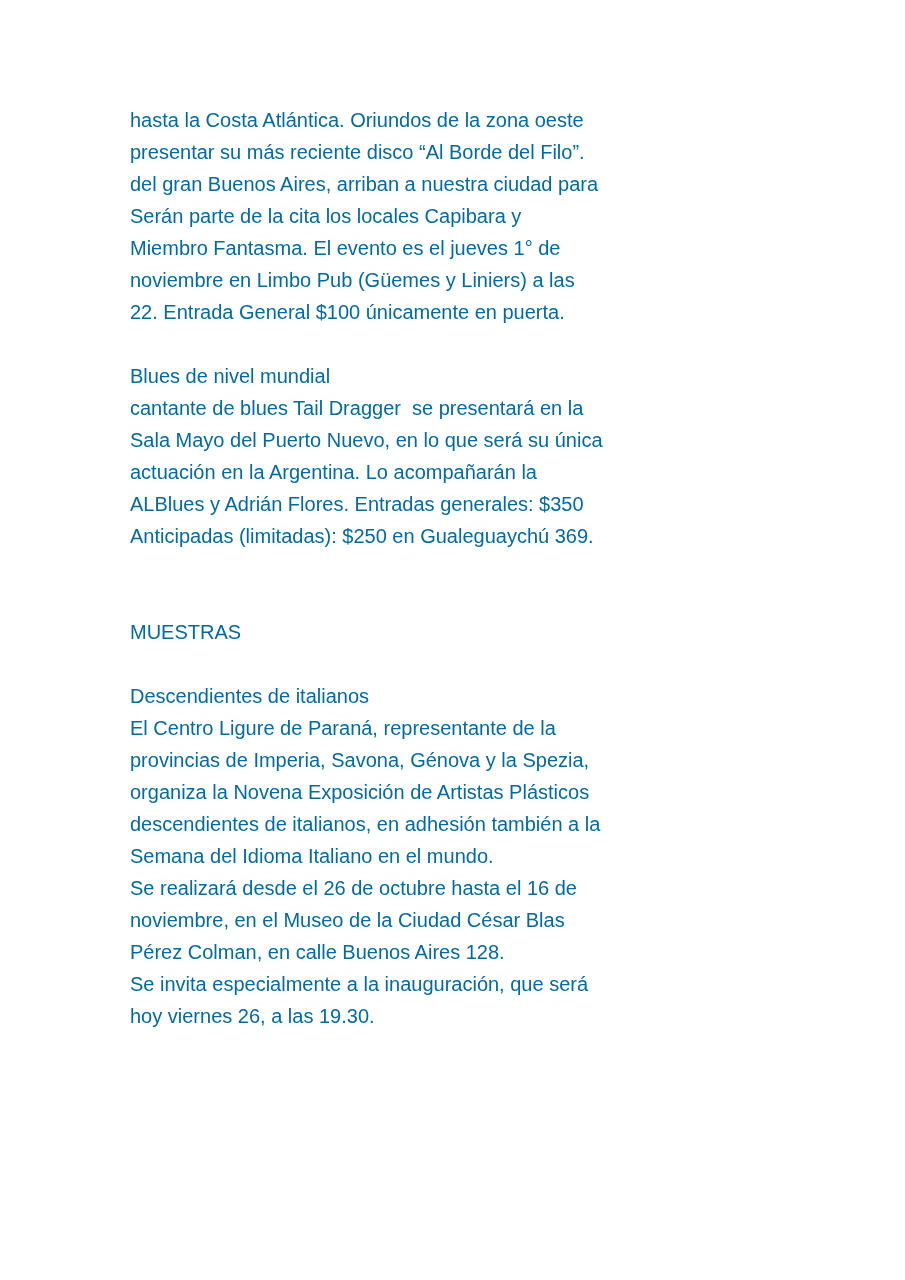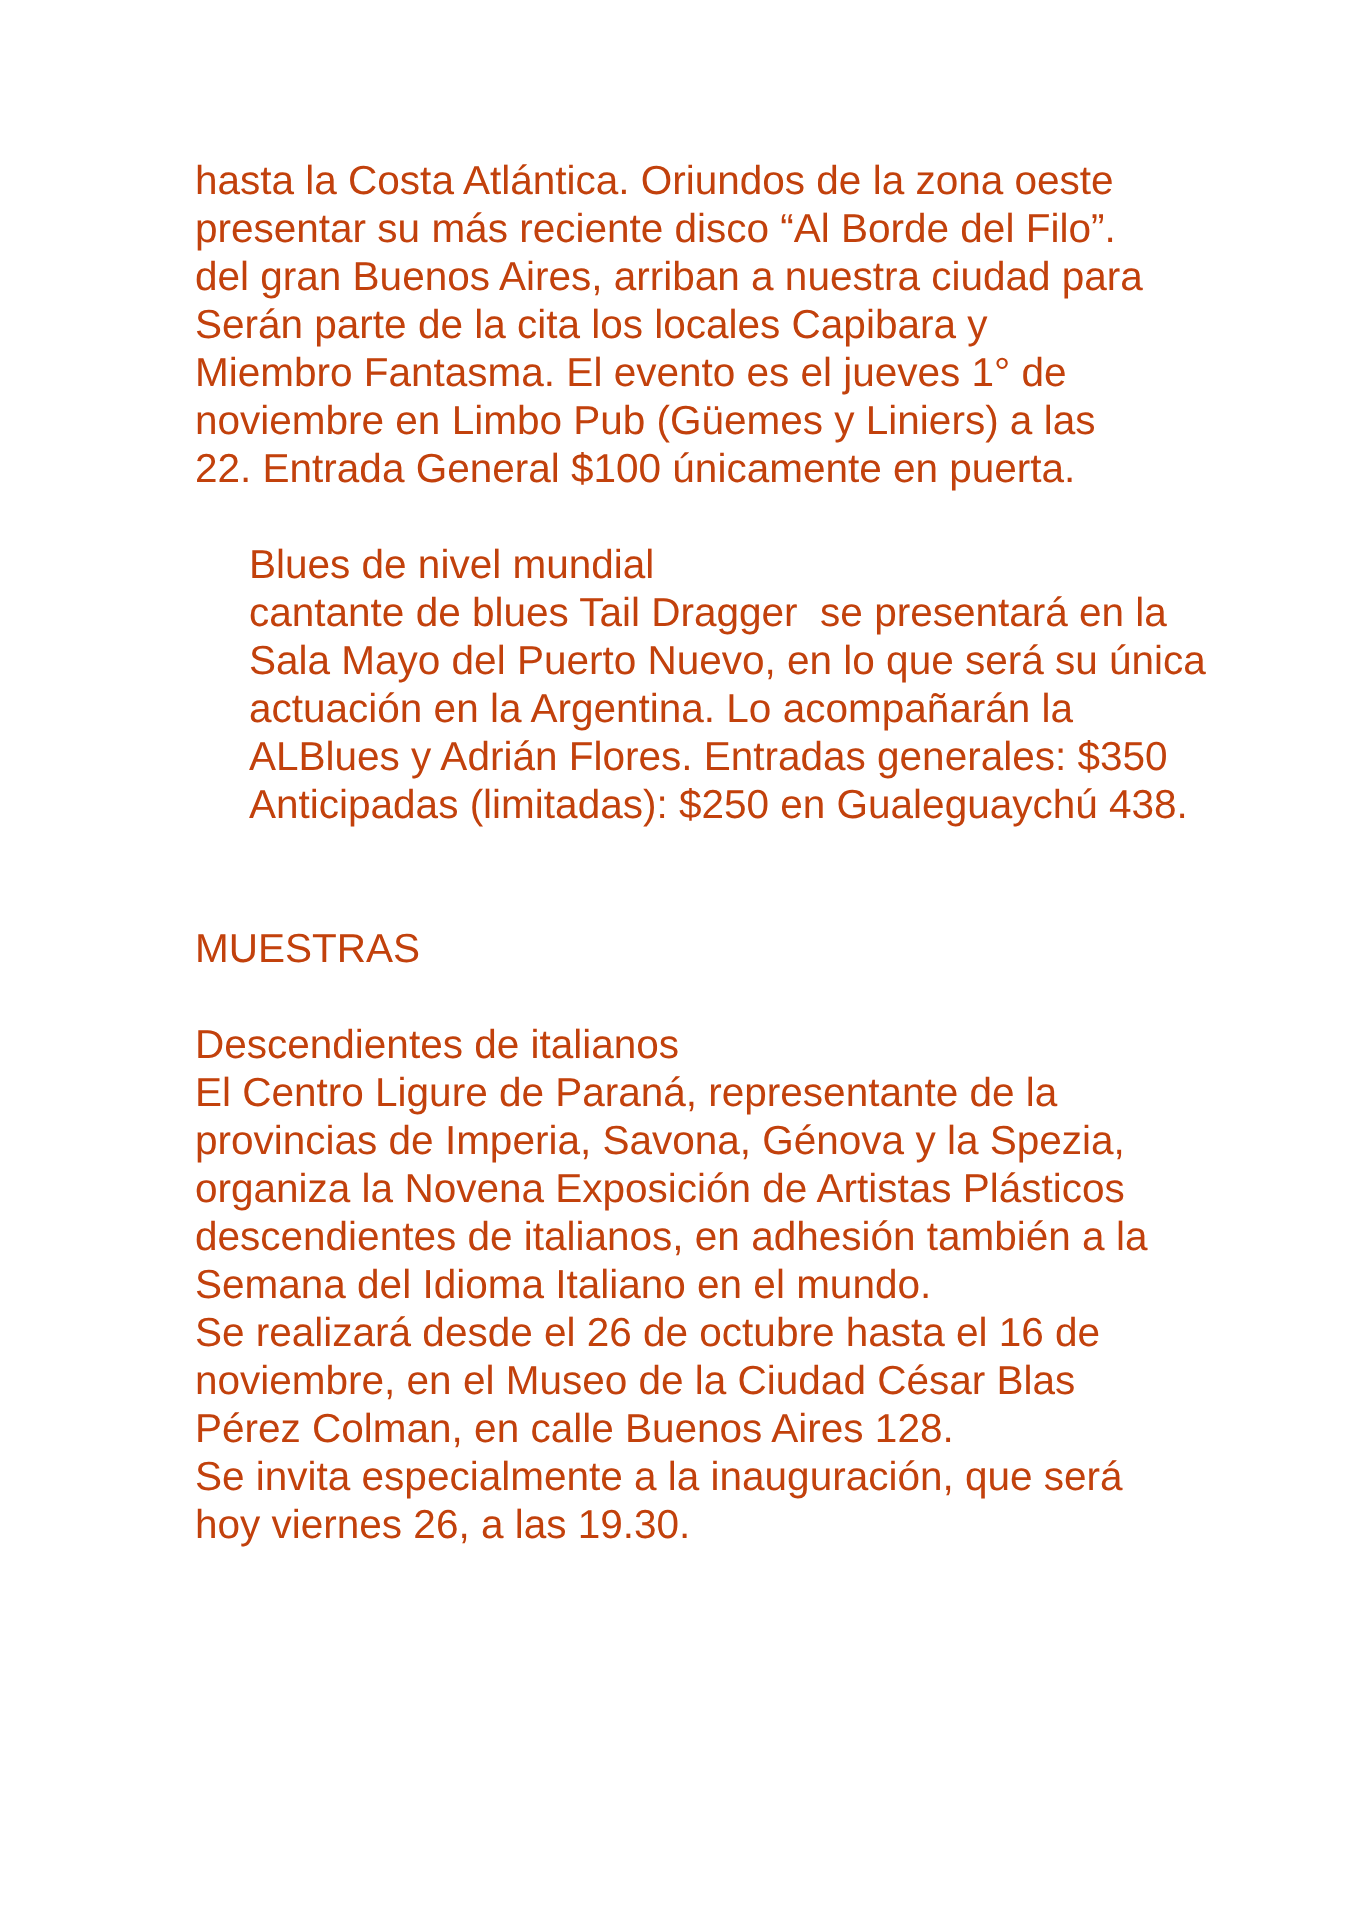--- a/index.html
+++ b/index.html
@@ -12,23 +12,23 @@
     height: 1280px;
     background: #ffffff;
     overflow: hidden;
   }
   .page {
     box-sizing: border-box;
     width: 905px;
     height: 1269px;
     padding: 104px 85px 0 130px;
     font-family: "Liberation Sans", sans-serif;
-    font-size: 27px;
+    font-size: 20px;
     line-height: 32px;
-    color: #c2410c;
+    color: #0369a1;
     letter-spacing: 0;
   }
   .block {
     margin: 0;
   }
   .line {
     white-space: pre;
   }
 </style>
 </head>
@@ -37,27 +37,27 @@
 <main class="page">
     <div class="block" style="margin-bottom: 32px;">
       <div class="line">hasta la Costa Atlántica. Oriundos de la zona oeste</div>
       <div class="line">presentar su más reciente disco “Al Borde del Filo”.</div>
       <div class="line">del gran Buenos Aires, arriban a nuestra ciudad para</div>
       <div class="line">Serán parte de la cita los locales Capibara y</div>
       <div class="line">Miembro Fantasma. El evento es el jueves 1° de</div>
       <div class="line">noviembre en Limbo Pub (Güemes y Liniers) a las</div>
       <div class="line">22. Entrada General $100 únicamente en puerta.</div>
     </div>
-    <div class="block" style="margin-bottom: 64px; margin-left: 36px;">
+    <div class="block" style="margin-bottom: 64px;">
       <div class="line">Blues de nivel mundial</div>
       <div class="line">cantante de blues Tail Dragger  se presentará en la</div>
       <div class="line">Sala Mayo del Puerto Nuevo, en lo que será su única</div>
       <div class="line">actuación en la Argentina. Lo acompañarán la</div>
       <div class="line">ALBlues y Adrián Flores. Entradas generales: $350</div>
-      <div class="line">Anticipadas (limitadas): $250 en Gualeguaychú 438.</div>
+      <div class="line">Anticipadas (limitadas): $250 en Gualeguaychú 369.</div>
     </div>
     <div class="block" style="margin-bottom: 32px;">
       <div class="line">MUESTRAS</div>
     </div>
     <div class="block" style="margin-bottom: 16px;">
       <div class="line">Descendientes de italianos</div>
       <div class="line">El Centro Ligure de Paraná, representante de la</div>
       <div class="line">provincias de Imperia, Savona, Génova y la Spezia,</div>
       <div class="line">organiza la Novena Exposición de Artistas Plásticos</div>
       <div class="line">descendientes de italianos, en adhesión también a la</div>

